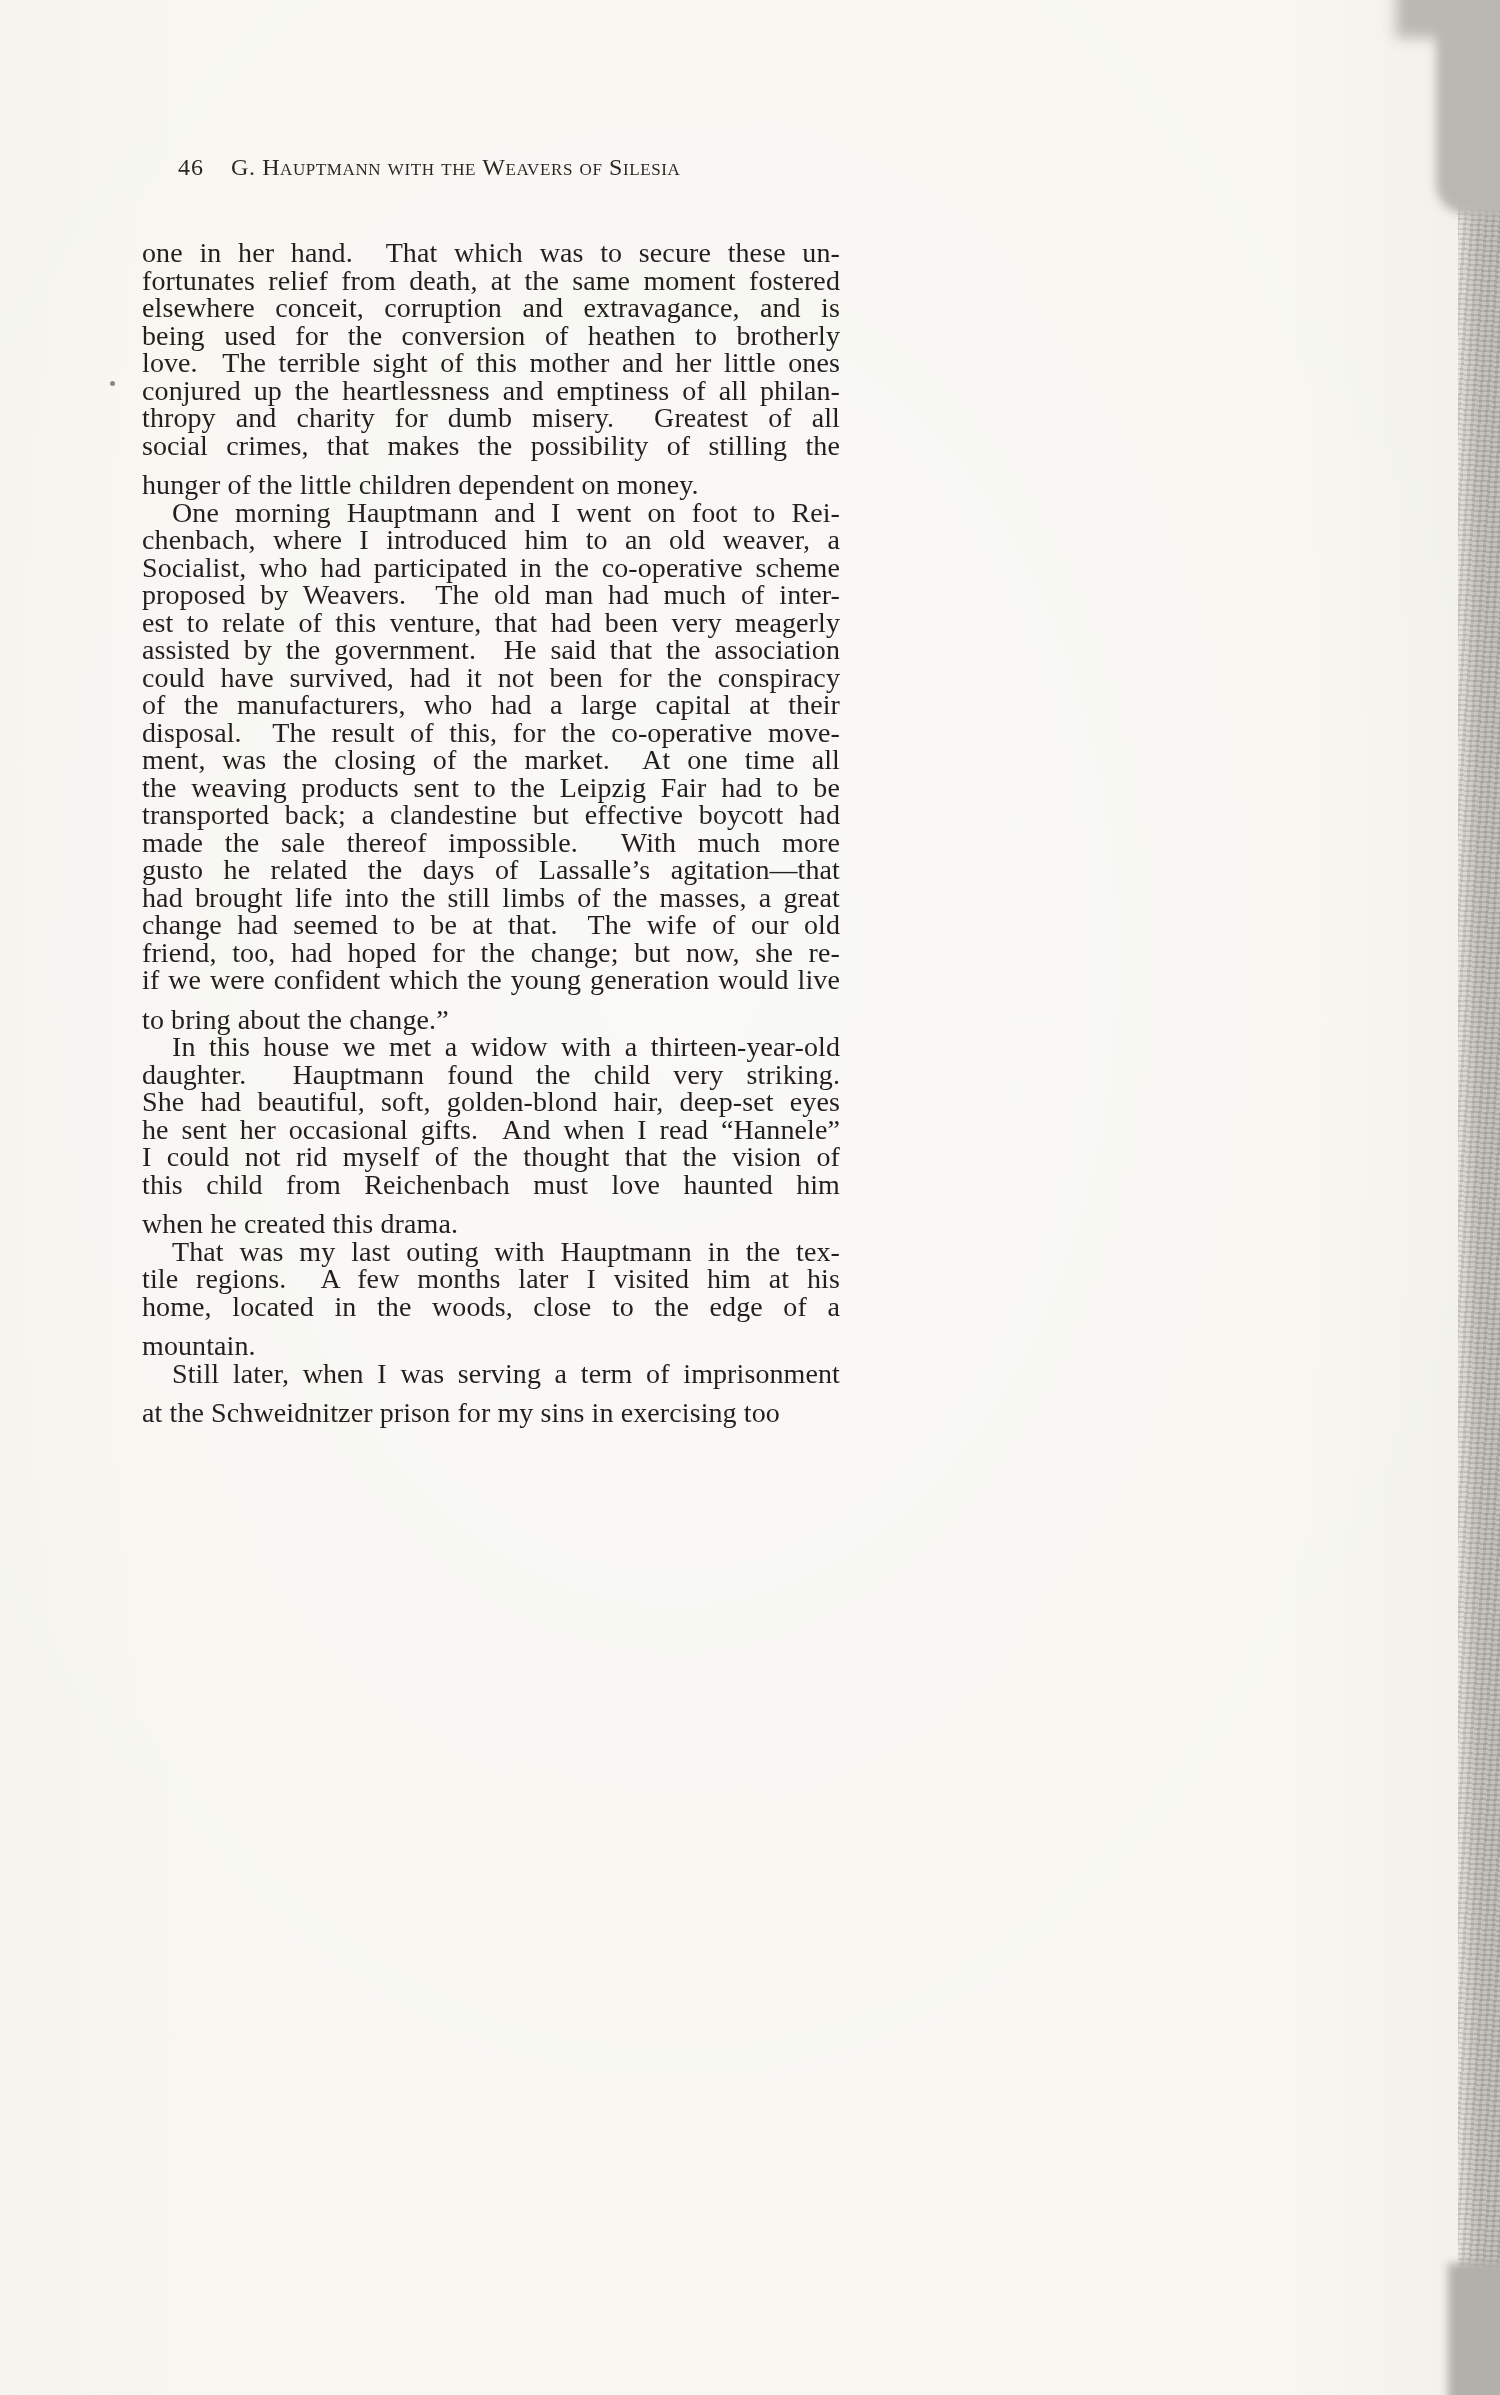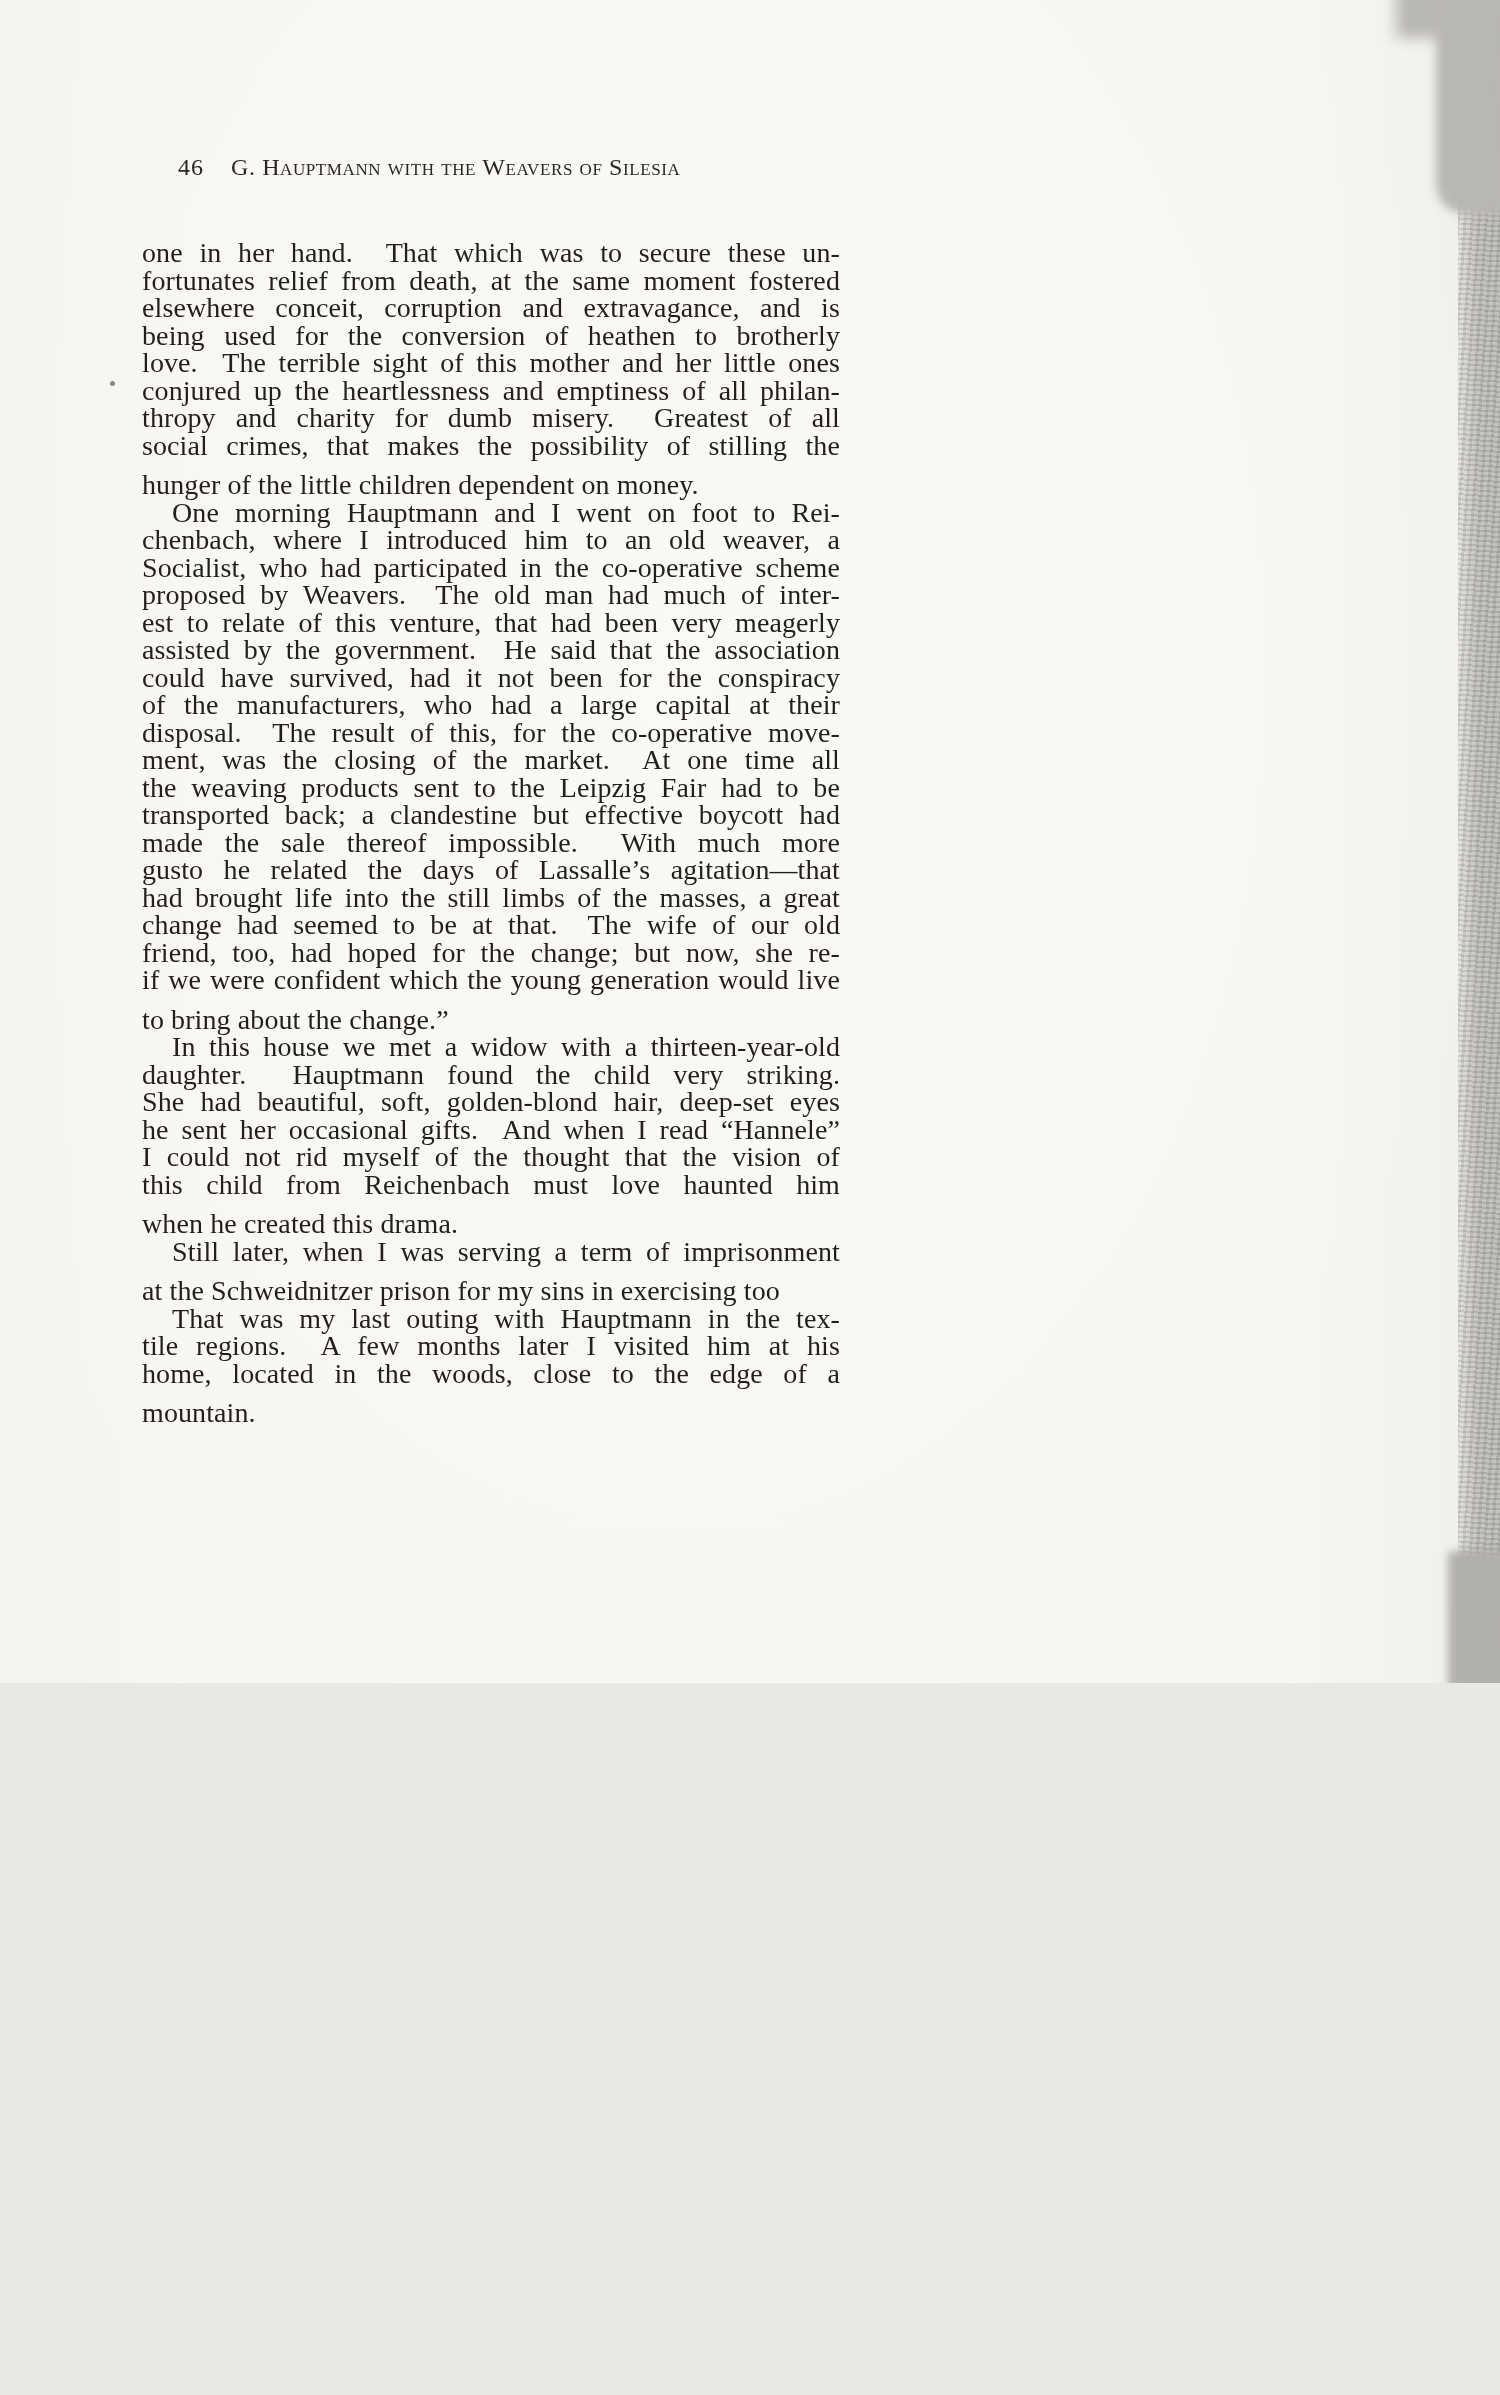--- a/index.html
+++ b/index.html
@@ -5,21 +5,21 @@
   :root {
     --page-color: #f7f6f1;
     --ink-color: #221f1c;
     --edge-gray: #b5b3ae;
   }
   * { box-sizing: border-box; }
   html, body { margin: 0; padding: 0; background: #e9e8e4; }
   .scan-page {
     position: relative;
     width: 1500px;
-    height: 1683px;
+    height: 2395px;
     margin: 0 auto;
     background:
       radial-gradient(ellipse 1300px 1900px at 45% 40%, rgba(255,255,255,0.35), rgba(0,0,0,0) 70%),
       linear-gradient(90deg, #f4f3ee 0%, var(--page-color) 12%, var(--page-color) 86%, #f0efe9 100%);
     overflow: hidden;
     font-family: "Liberation Serif", serif;
     color: var(--ink-color);
   }
 
   
@@ -145,25 +145,25 @@
         <div class="paragraph">
           <div class="line indent">In this house we met a widow with a thirteen-year-old</div>
           <div class="line">daughter.  Hauptmann found the child very striking.</div>
           <div class="line">She had beautiful, soft, golden-blond hair, deep-set eyes</div>
           <div class="line">he sent her occasional gifts.  And when I read “Hannele”</div>
           <div class="line">I could not rid myself of the thought that the vision of</div>
           <div class="line">this child from Reichenbach must love haunted him</div>
           <div class="line last">when he created this drama.</div>
         </div>
         <div class="paragraph">
-          <div class="line indent">Still later, when I was serving a term of imprisonment</div>
-          <div class="line last">at the Schweidnitzer prison for my sins in exercising too</div>
-        </div>
-        <div class="paragraph">
           <div class="line indent">That was my last outing with Hauptmann in the tex-</div>
           <div class="line">tile regions.  A few months later I visited him at his</div>
           <div class="line">home, located in the woods, close to the edge of a</div>
           <div class="line last">mountain.</div>
+        </div>
+        <div class="paragraph">
+          <div class="line indent">Still later, when I was serving a term of imprisonment</div>
+          <div class="line last">at the Schweidnitzer prison for my sins in exercising too</div>
         </div>
       </div>
   </div>
 
 </div>
 
 </body></html>

